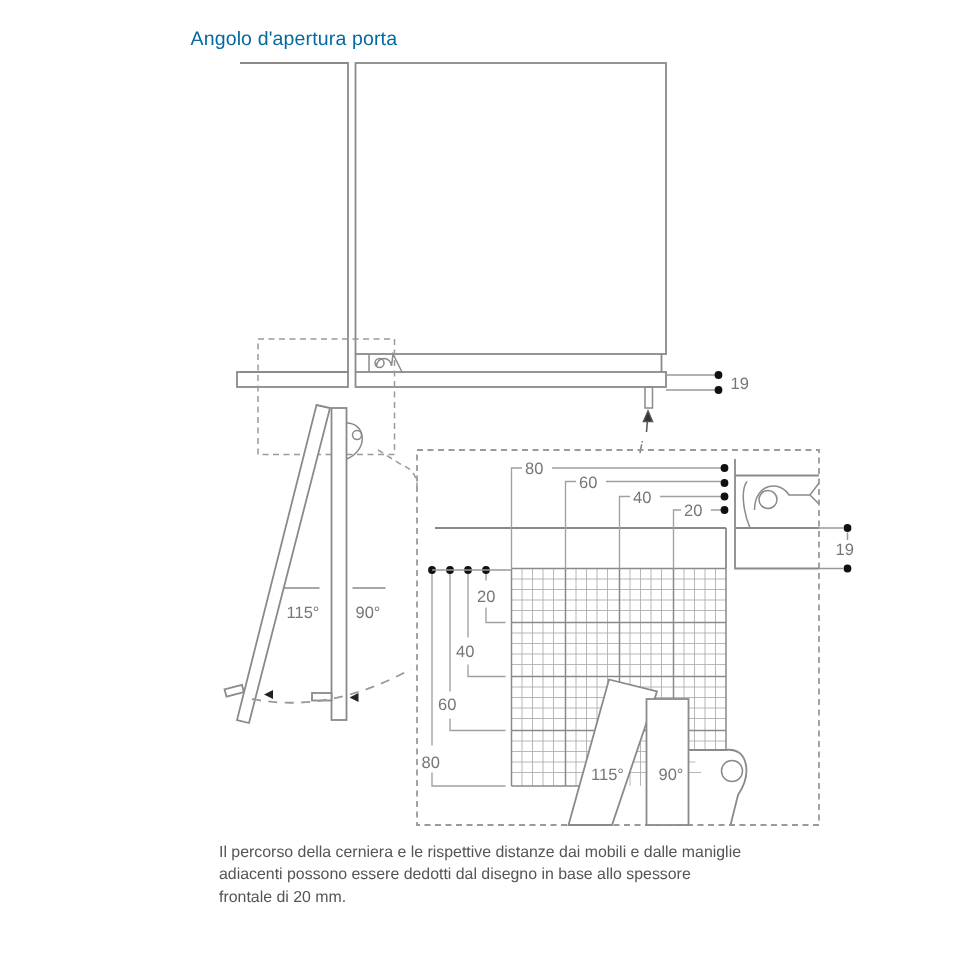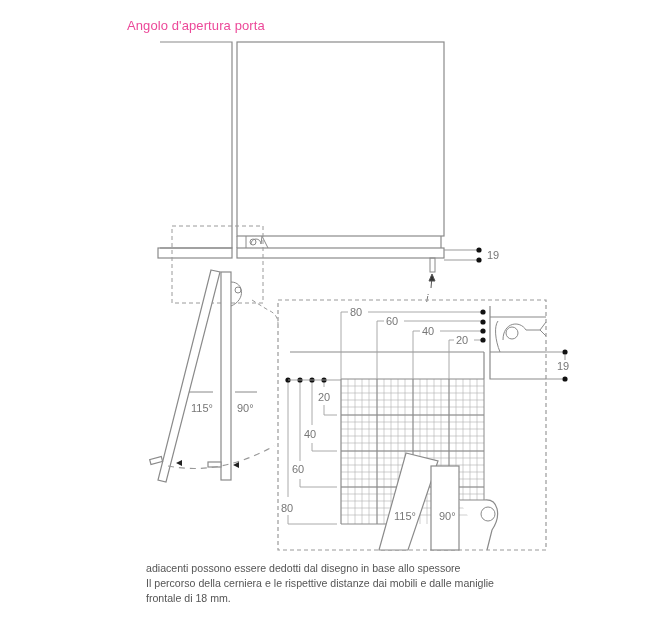--- a/index.html
+++ b/index.html
@@ -1,17 +1,17 @@
 <!DOCTYPE html>
 <html><head>
 <meta charset="utf-8">
 <style>
   html, body { margin: 0; padding: 0; background: #ffffff; }
   body { width: 649px; height: 642px; position: relative; overflow: hidden; font-family: "Liberation Sans", sans-serif; }
-  .title { position: absolute; left: 127px; top: 18px; font-size: 13px; color: #ec4899; letter-spacing: 0.1px; }
+  .title { position: absolute; left: 127px; top: 18px; font-size: 13px; color: #0369a1; letter-spacing: 0.1px; }
   .caption { position: absolute; left: 146px; top: 561px; width: 420px; font-size: 10.6px; line-height: 15.2px; color: #555555; }
   .caption span { display: block; white-space: nowrap; }
   svg { position: absolute; left: 0; top: 0; }
   .lbl { font-family: "Liberation Sans", sans-serif; font-size: 11px; fill: #777777; }
 </style>
 </head>
 <body>
 
 <div class="title">Angolo d'apertura porta</div>
 
@@ -153,16 +153,16 @@
     <polygon points="406,453 438,461 408,550 379,550"></polygon>
     <rect x="431" y="466" width="28" height="84"></rect>
     <path d="M459,500 L484,500 C498,498 502,515 492,530 L487,550" fill="#fff"></path>
     <circle cx="488" cy="514" r="7" fill="none" stroke-width="1"></circle>
   </g>
   <text class="lbl" x="394" y="520">115°</text>
   <text class="lbl" x="439" y="520">90°</text>
 </svg>
 
 <div class="caption">
+  <span>Il percorso della cerniera e le rispettive distanze dai mobili e dalle maniglie</span>
   <span>adiacenti possono essere dedotti dal disegno in base allo spessore</span>
-  <span>Il percorso della cerniera e le rispettive distanze dai mobili e dalle maniglie</span>
-  <span>frontale di 18 mm.</span>
+  <span>frontale di 20 mm.</span>
 </div>
 
 </body></html>

